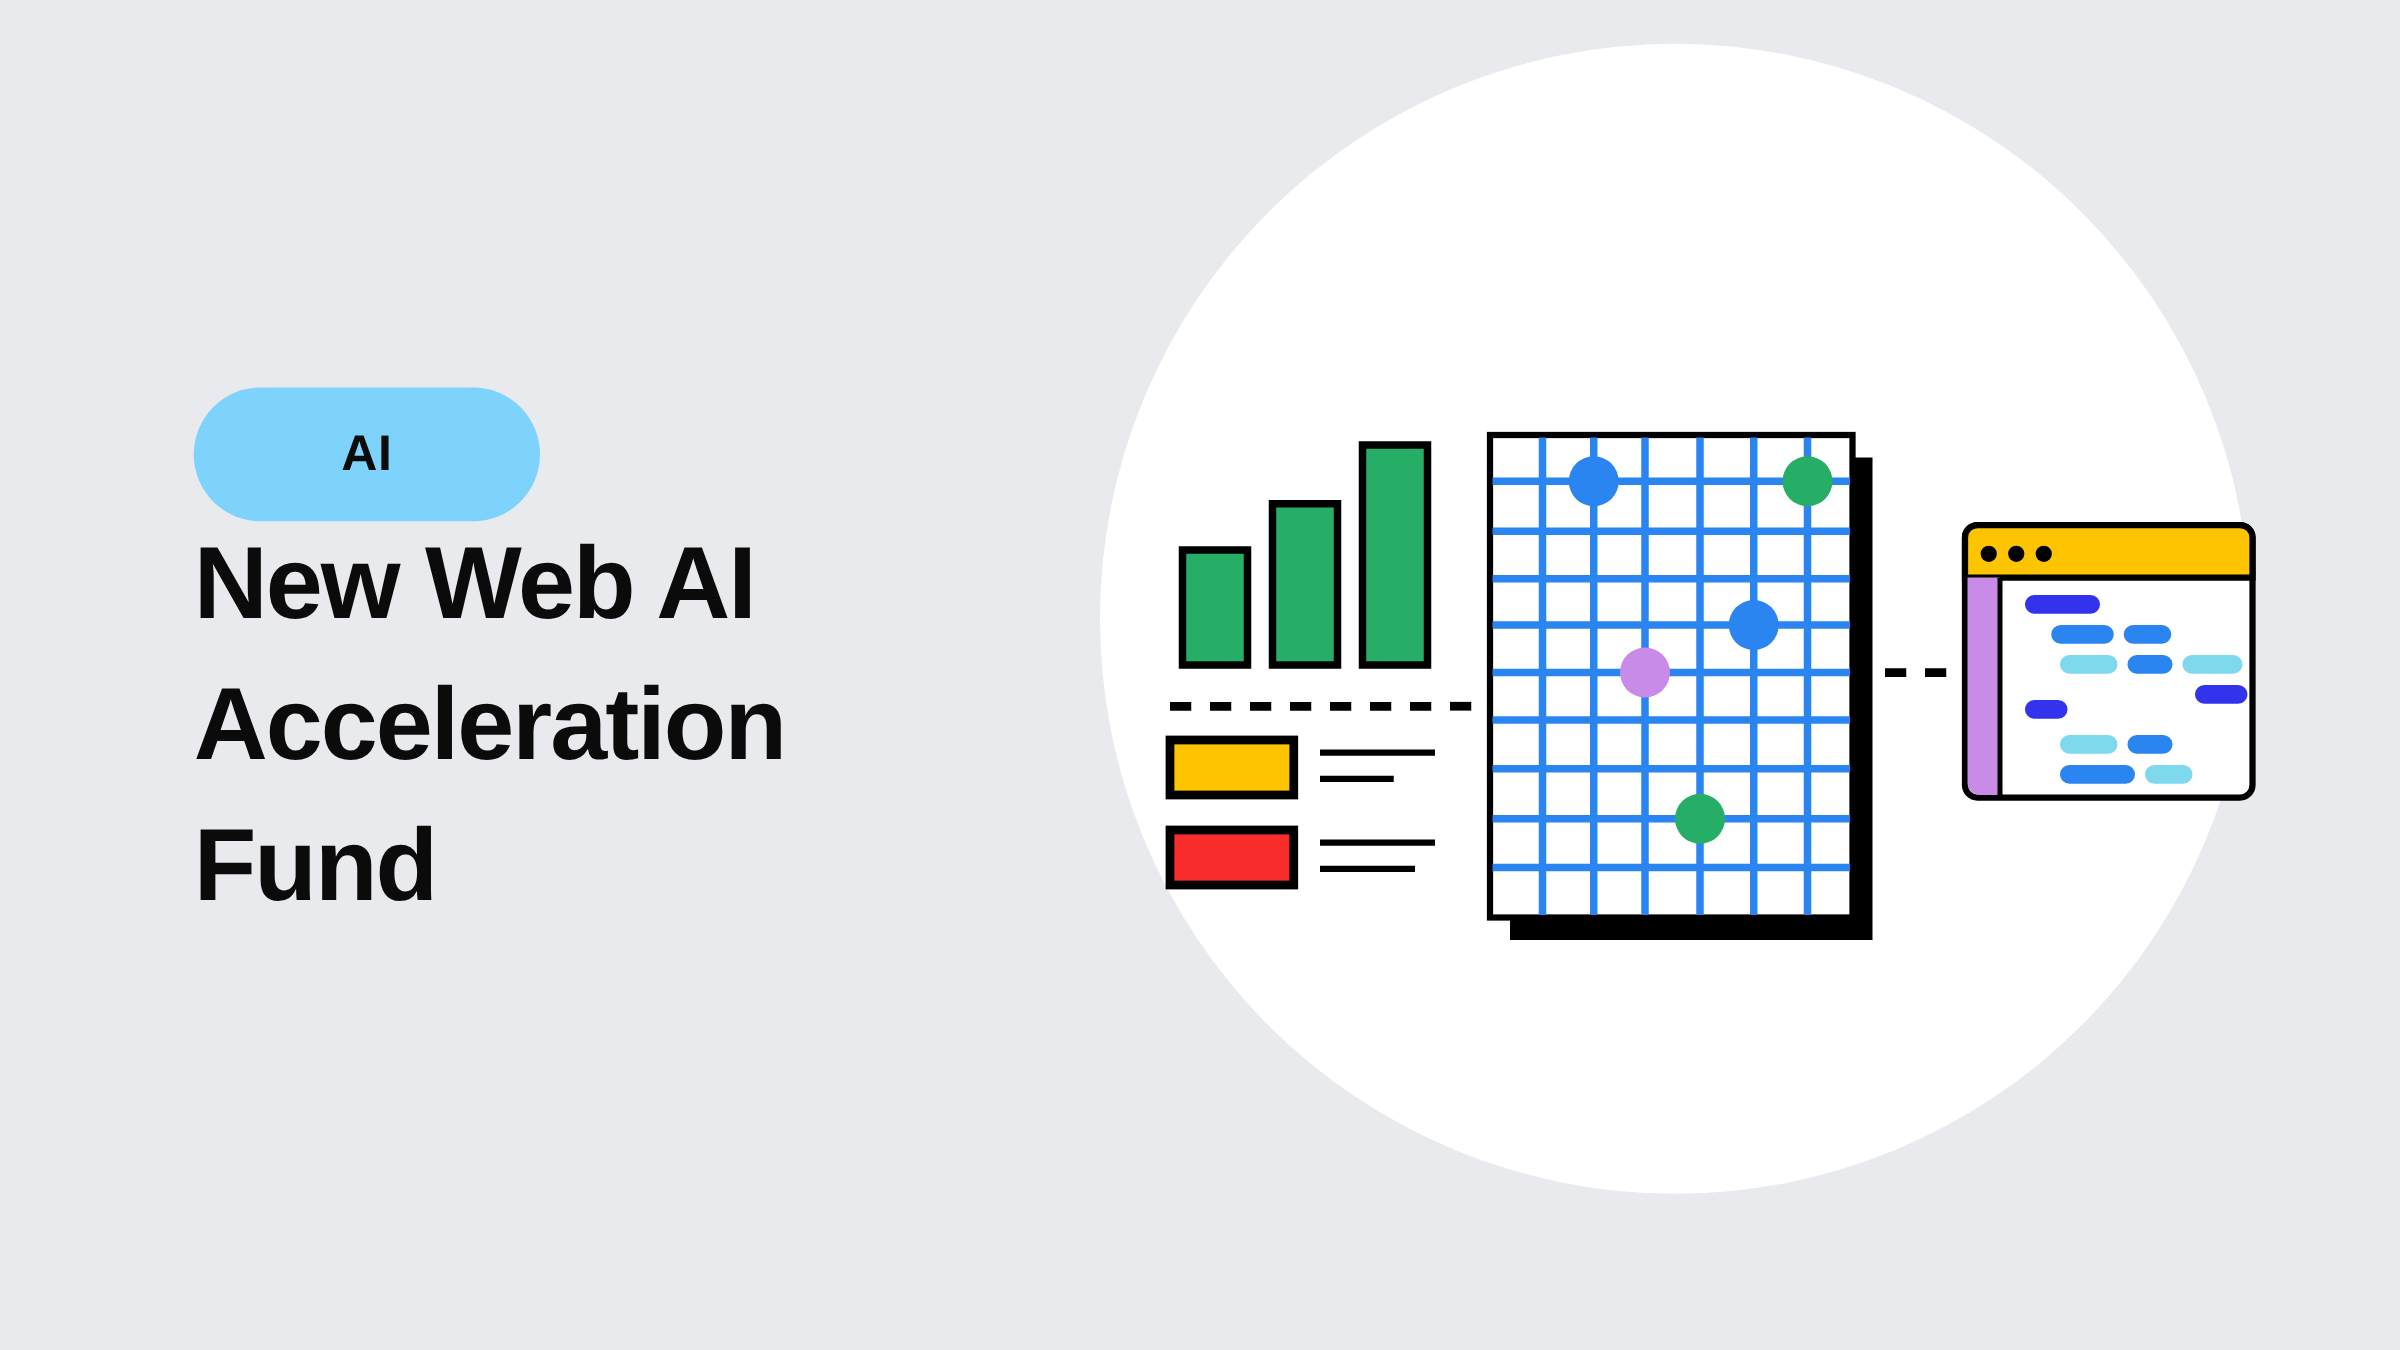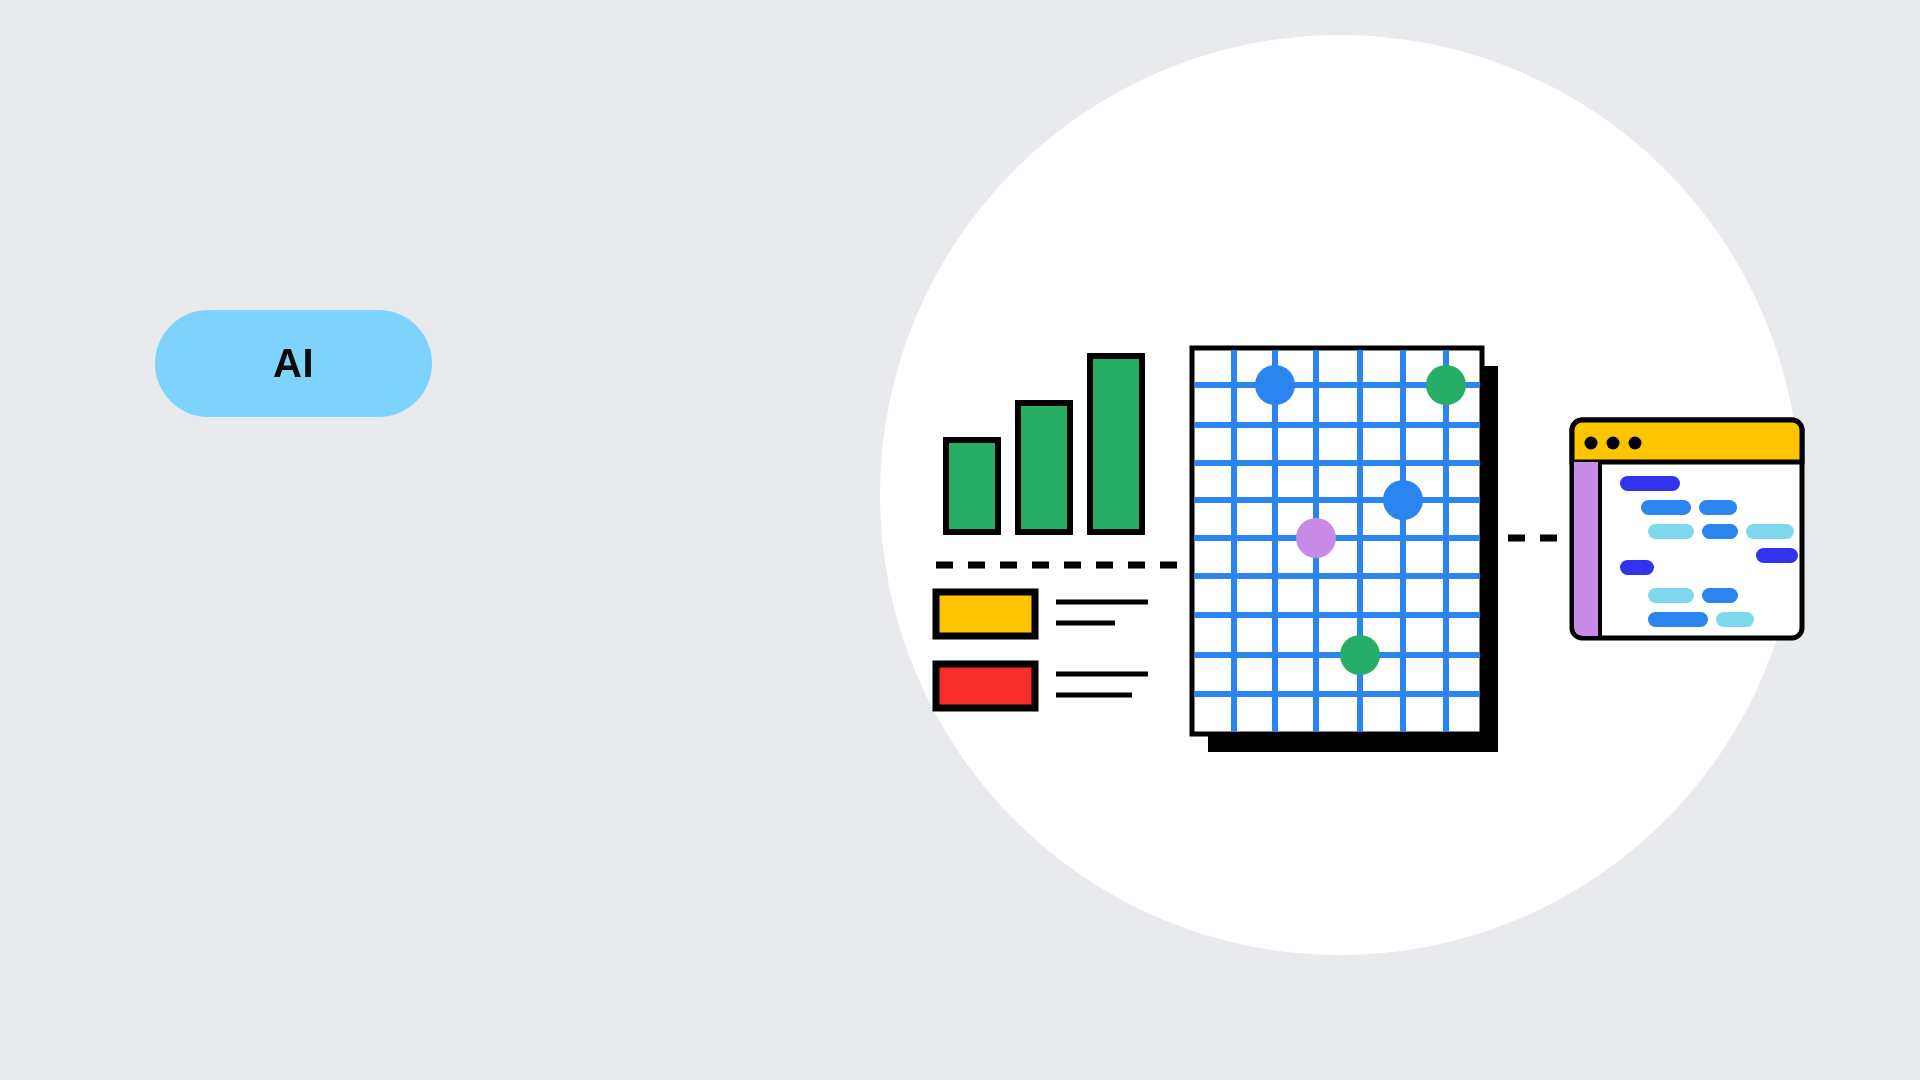--- a/index.html
+++ b/index.html
@@ -67,20 +67,25 @@
 </style>
 </head>
 <body>
 
 <div id="left-col">
 
   <div id="badge">
     <span id="badge-label">AI</span>
   </div>
 
+  <h1 id="headline">
+    <span class="hl-line">New Web AI</span>
+    <span class="hl-line">Acceleration</span>
+    <span class="hl-line">Fund</span>
+  </h1>
 
 </div>
 
 <div id="illustration">
 
   <div id="hero-circle"></div>
 
   <div id="art-stage">
     <svg width="1060" height="1080" viewBox="0 0 1060 1080" xmlns="http://www.w3.org/2000/svg">
 

